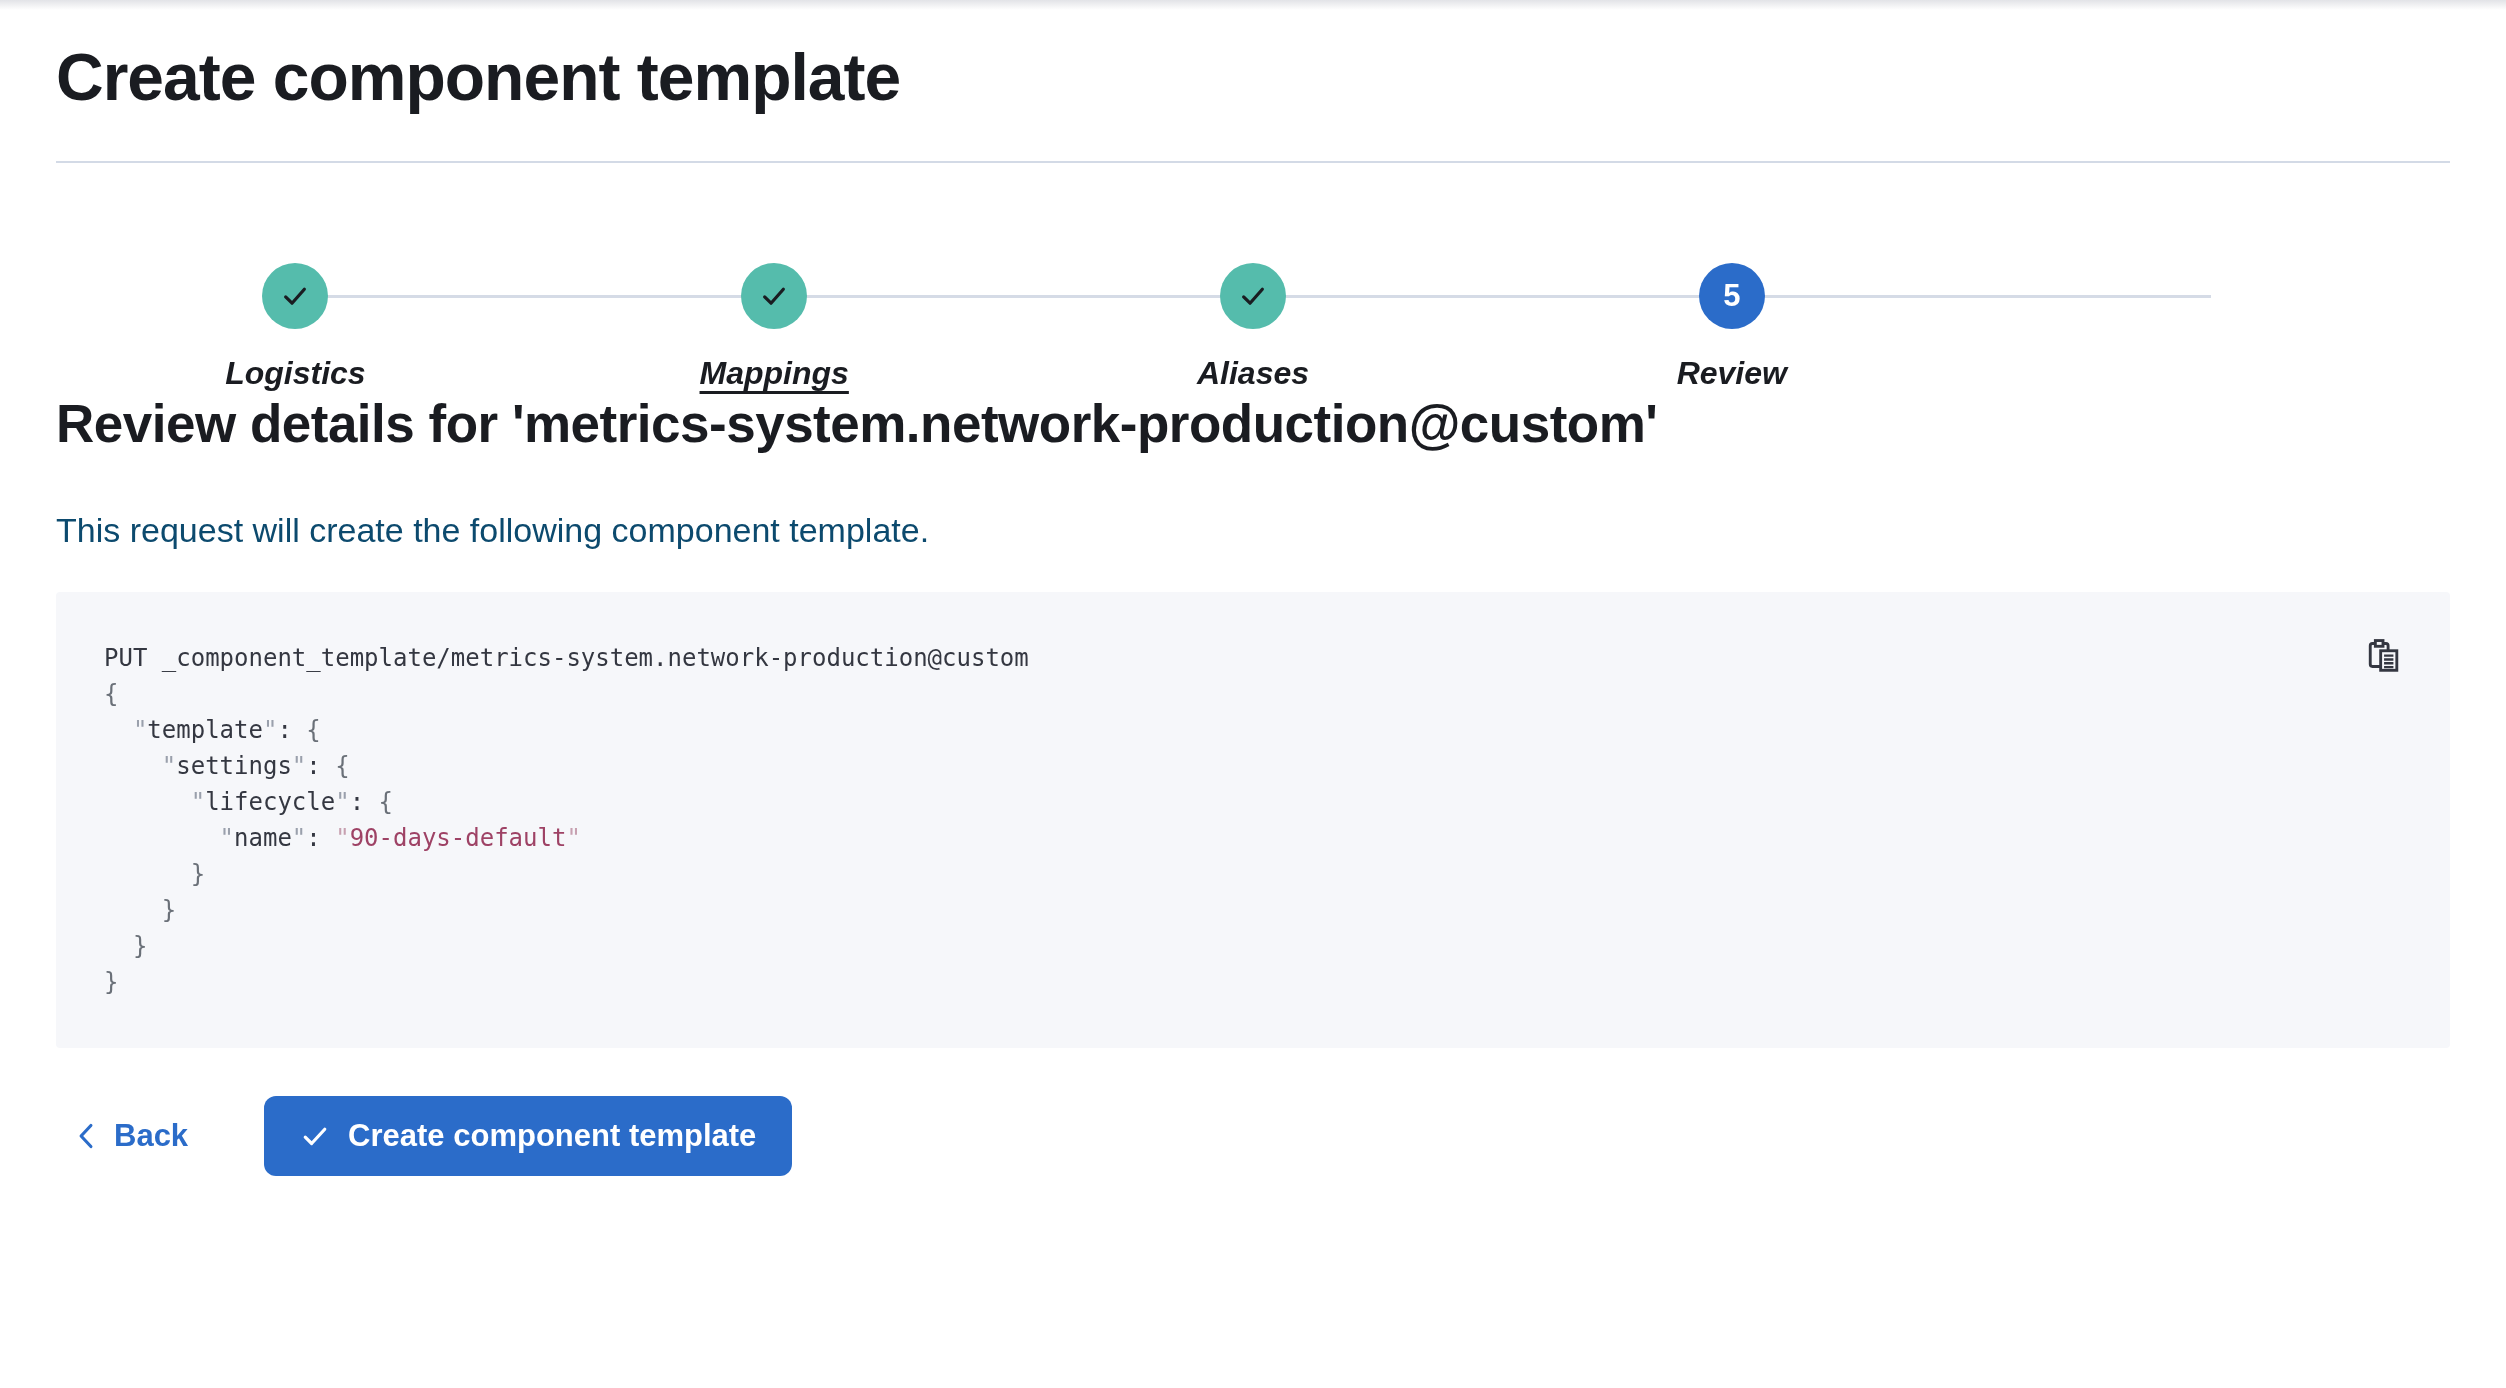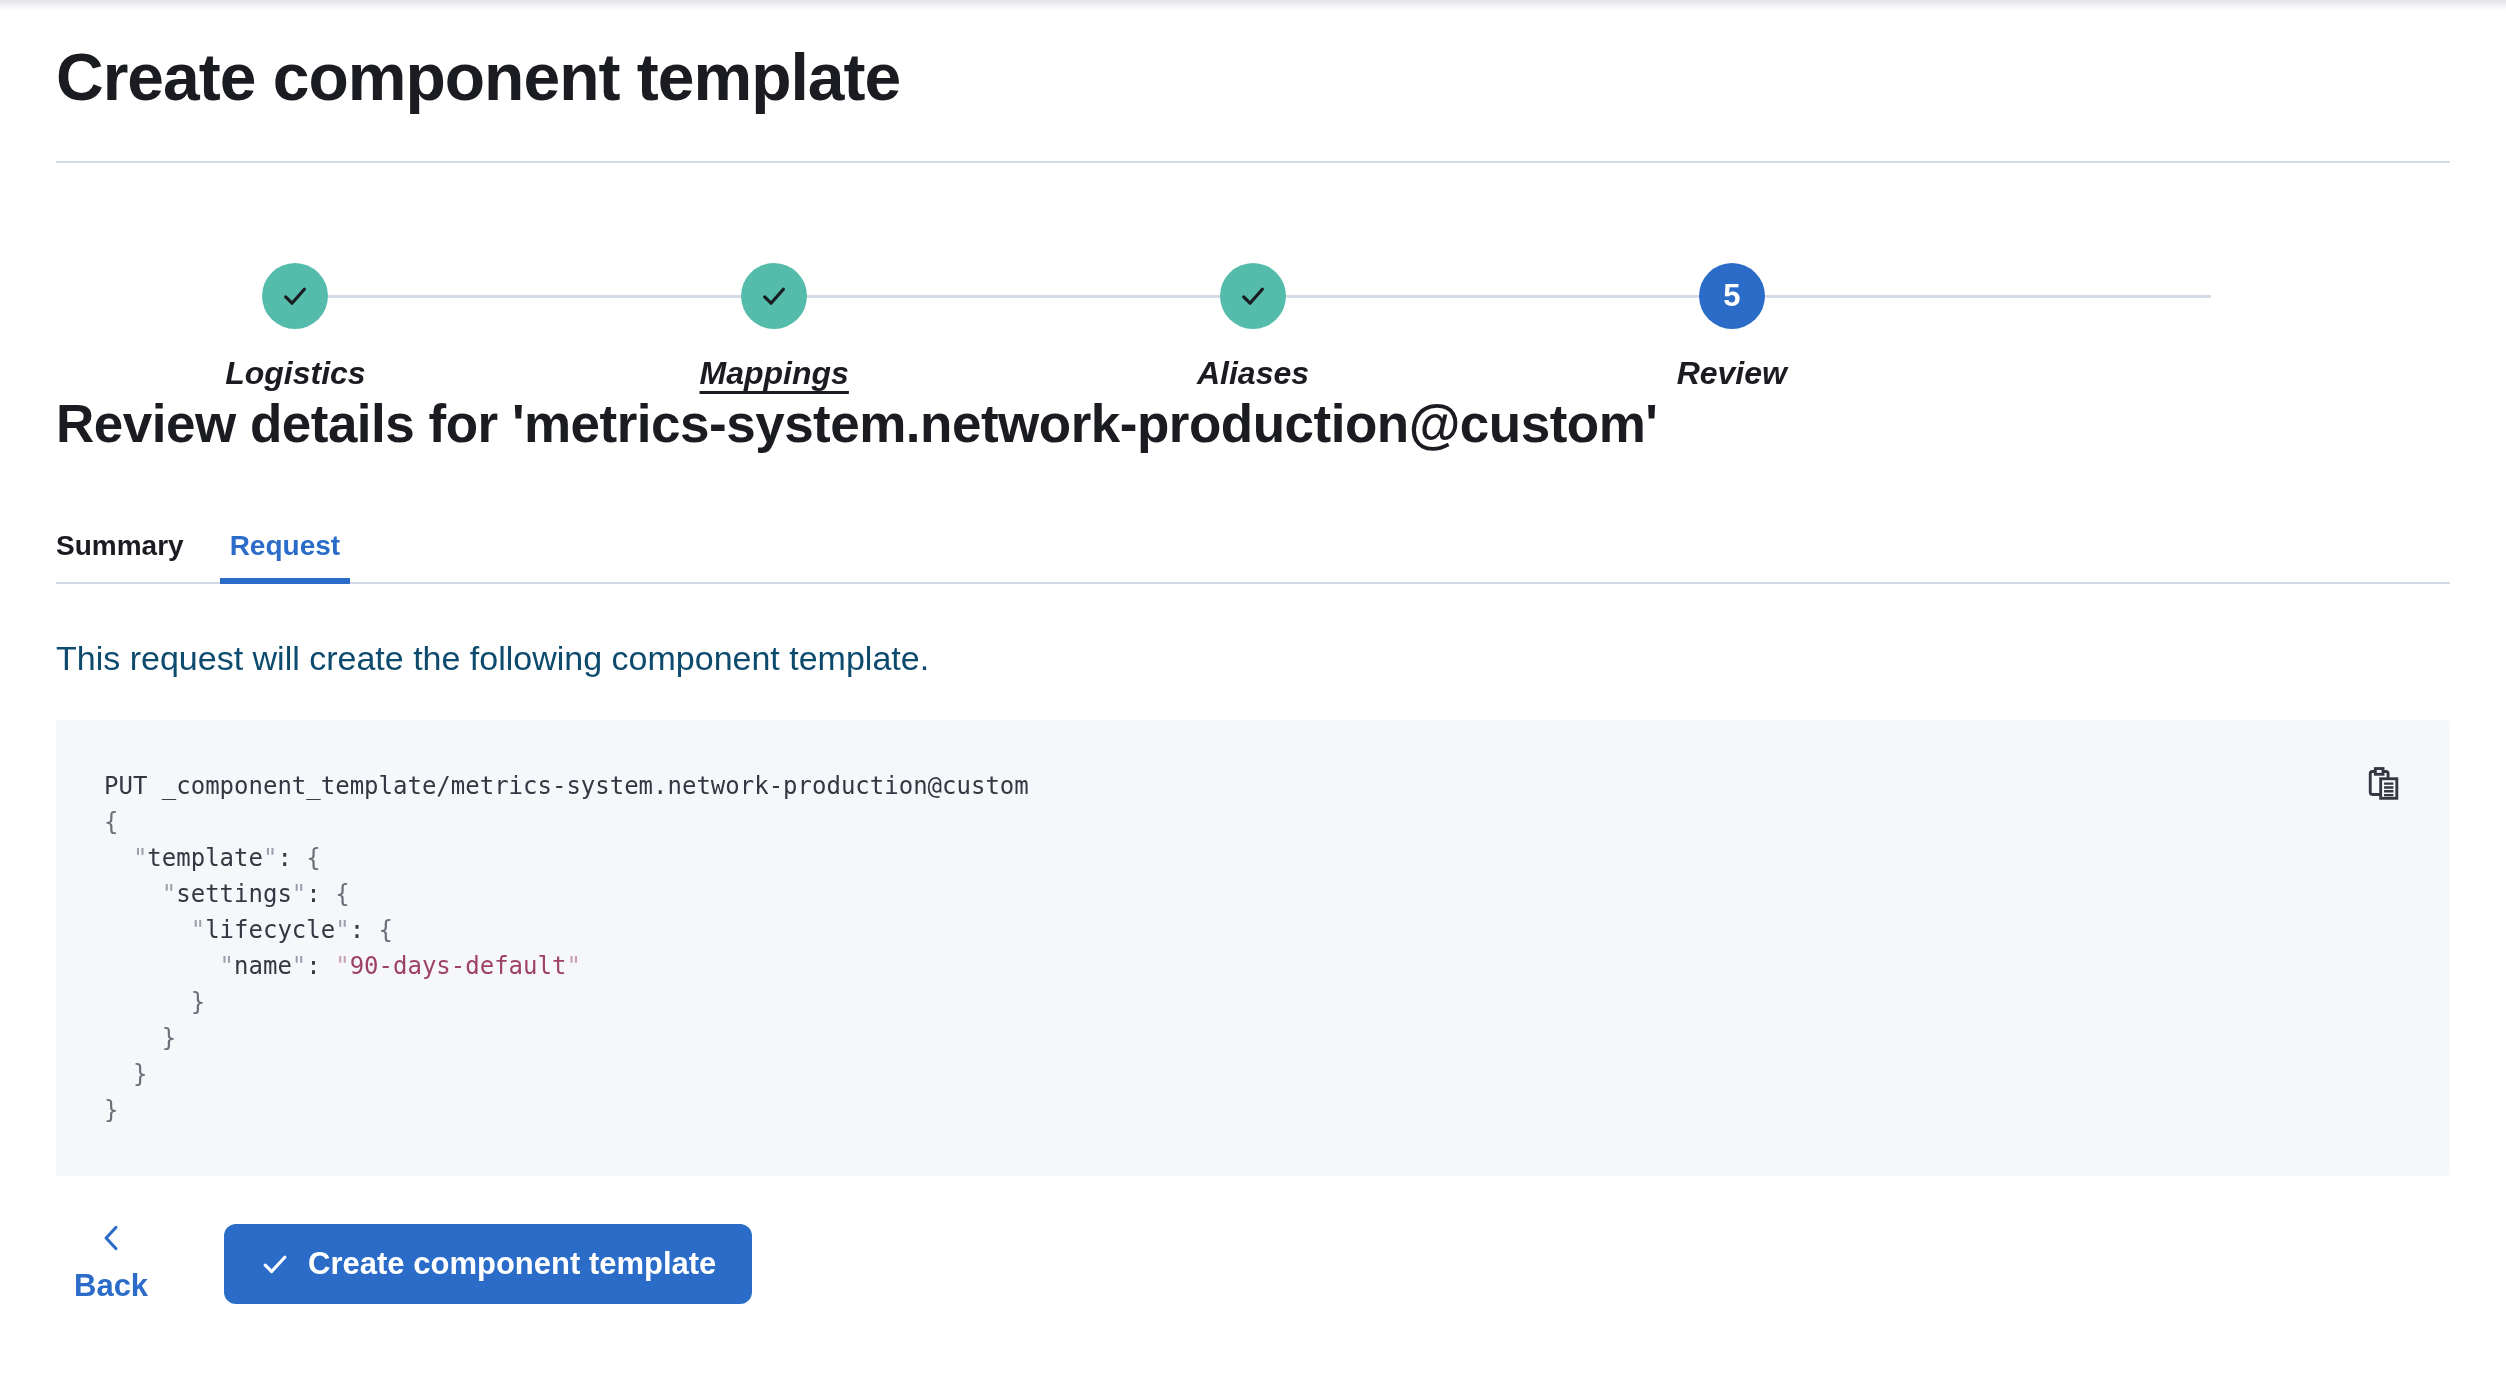--- a/index.html
+++ b/index.html
@@ -51,21 +51,21 @@
   .c-brace { color:#6a7078; }
   .c-strq  { color:#c7a0b0; }
   .c-str   { color:#9e4265; }
   .copy-btn { position:absolute; top:44px; right:48px; width:38px; height:38px; background:none;
     border:none; cursor:pointer; padding:0; display:flex; align-items:center; justify-content:center; }
 
   
   .footer { margin-top:48px; display:flex; align-items:center; }
   .back-btn { display:flex; align-items:center; gap:16px; height:80px; padding:0 18px;
     background:none; border:none; cursor:pointer; color:#2b6cc9; font-size:31px; font-weight:600;
-    font-family:"Liberation Sans", sans-serif;flex-direction:column; }
+    font-family:"Liberation Sans", sans-serif; }
   .submit-btn { display:flex; align-items:center; gap:18px; height:80px; padding:0 36px;
     margin-left:58px; background:#2b6cc9; border:none; border-radius:12px; cursor:pointer;
     color:#fff; font-size:31px; font-weight:600; font-family:"Liberation Sans", sans-serif; }
 </style>
 </head>
 <body>
 
 <div class="page">
 
   <h1 class="page-title">Create component template</h1>
@@ -97,24 +97,20 @@
         <div class="step-label">Aliases</div>
       </div>
       <div class="step">
         <div class="step-circle current">5</div>
         <div class="step-label">Review</div>
       </div>
     </nav>
 
   <h2 class="review-heading">Review details for 'metrics-system.network-production@custom'</h2>
 
-  <div class="tabs" id="tabs">
-      <button class="tab">Summary</button>
-      <button class="tab active">Request</button>
-    </div>
 
   <p class="description">This request will create the following component template.</p>
 
   <div class="code-block">
     <pre id="code"><span class="c-plain">PUT _component_template/metrics-system.network-production@custom</span>
 <span class="c-brace">{</span>
 <span class="c-plain">  </span><span class="c-q">"</span><span class="c-key">template</span><span class="c-q">"</span><span class="c-plain">: </span><span class="c-brace">{</span>
 <span class="c-plain">    </span><span class="c-q">"</span><span class="c-key">settings</span><span class="c-q">"</span><span class="c-plain">: </span><span class="c-brace">{</span>
 <span class="c-plain">      </span><span class="c-q">"</span><span class="c-key">lifecycle</span><span class="c-q">"</span><span class="c-plain">: </span><span class="c-brace">{</span>
 <span class="c-plain">        </span><span class="c-q">"</span><span class="c-key">name</span><span class="c-q">"</span><span class="c-plain">: </span><span class="c-strq">"</span><span class="c-str">90-days-default</span><span class="c-strq">"</span>

